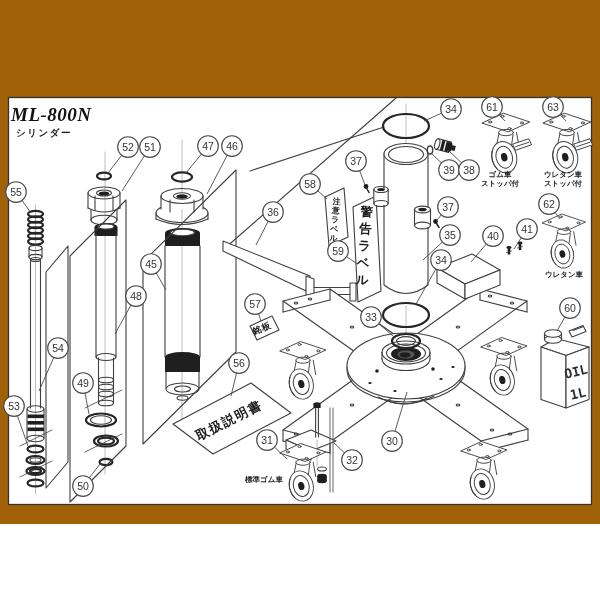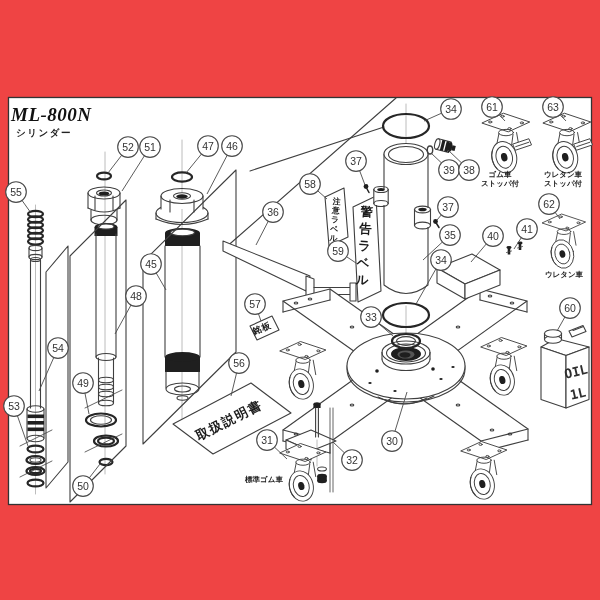--- a/index.html
+++ b/index.html
@@ -1,17 +1,17 @@
 <!DOCTYPE html>
 <html><head>
 <meta charset="utf-8">
 <style>
   *{margin:0;padding:0}
   body{background:#fff;width:600px;height:600px;overflow:hidden}
-  #stage{position:relative;width:600px;height:600px;background:#ef4444}
+  #stage{position:relative;width:600px;height:524px;background:#a16207}
   svg{display:block}
   .art{stroke:#3f3f3f;stroke-width:1.1;fill:none;stroke-linecap:round;stroke-linejoin:round}
   .hv{stroke:#262626;stroke-width:2.2}
   .cl{stroke:#999;stroke-width:.65}
   .thin{stroke-width:.8}
   .wf{fill:#fff}
   .dk{fill:#1f1f1f;stroke:none}
   .title{font:italic 700 19px "Liberation Serif",serif;fill:#111;letter-spacing:.5px}
   .subtitle{font:700 9.5px "DejaVu Sans",sans-serif;fill:#222;letter-spacing:1.5px}
   .balloon circle{fill:#fff;stroke:#4a4a4a;stroke-width:1.15}

